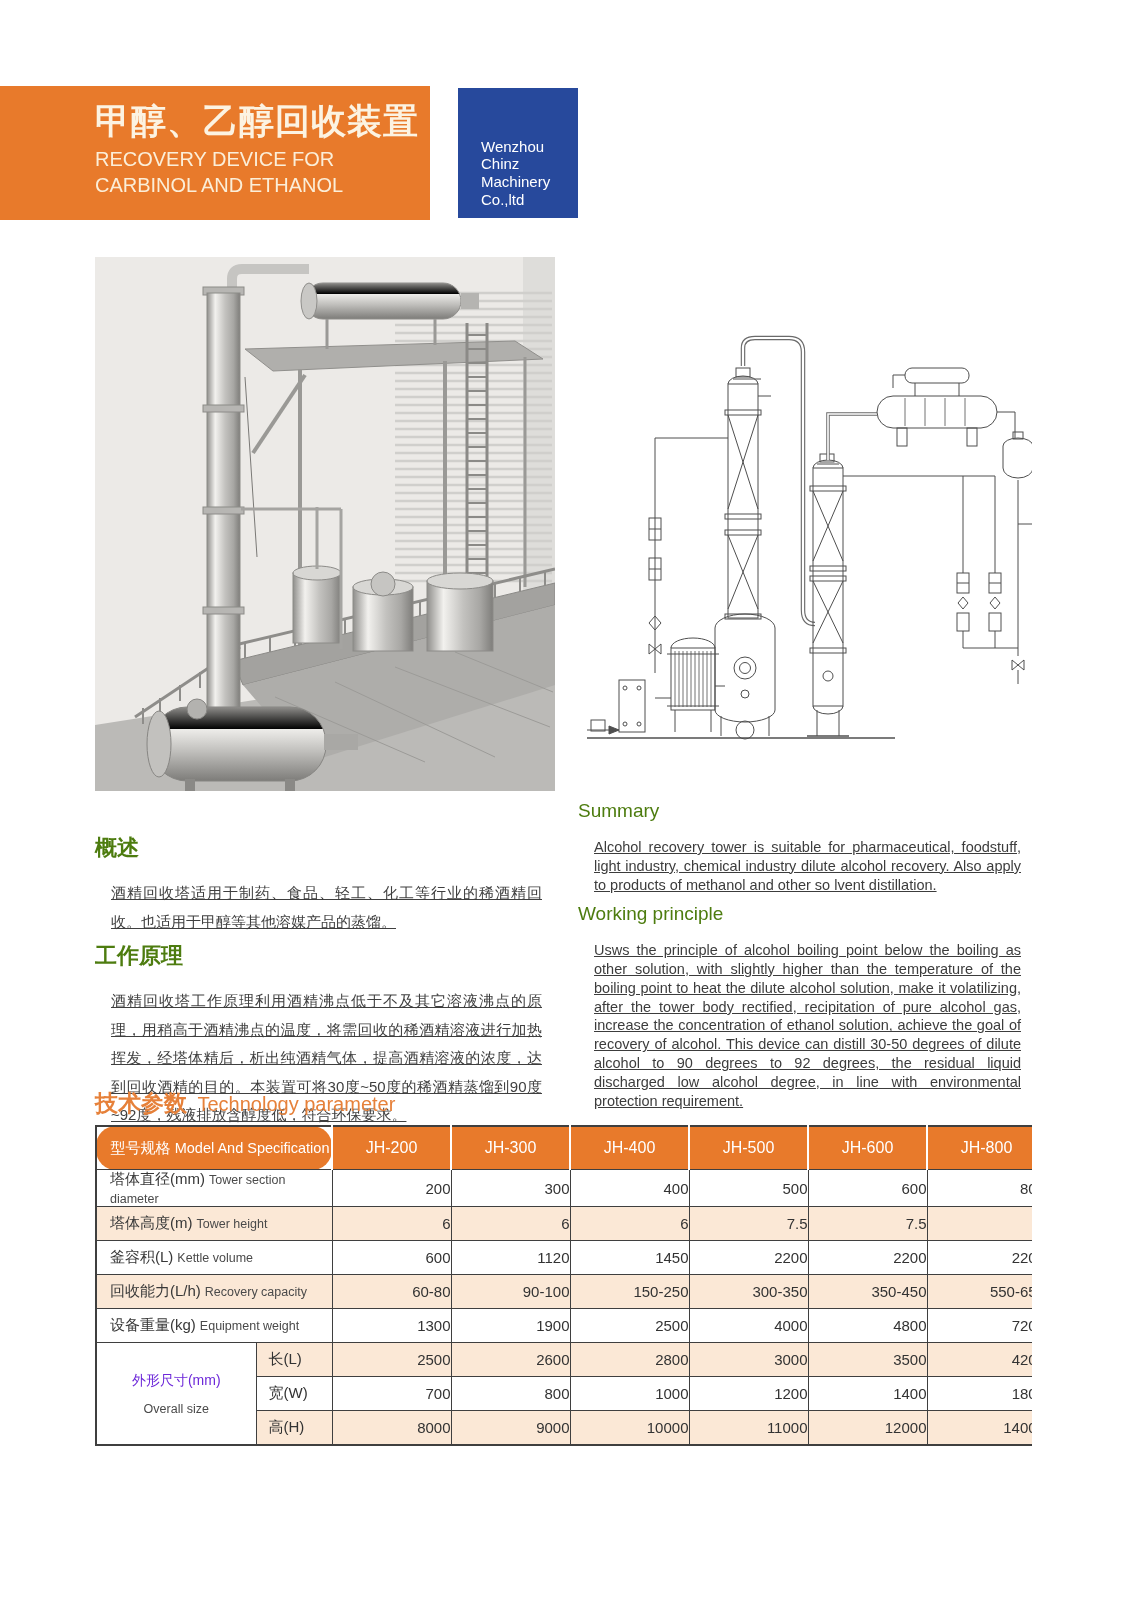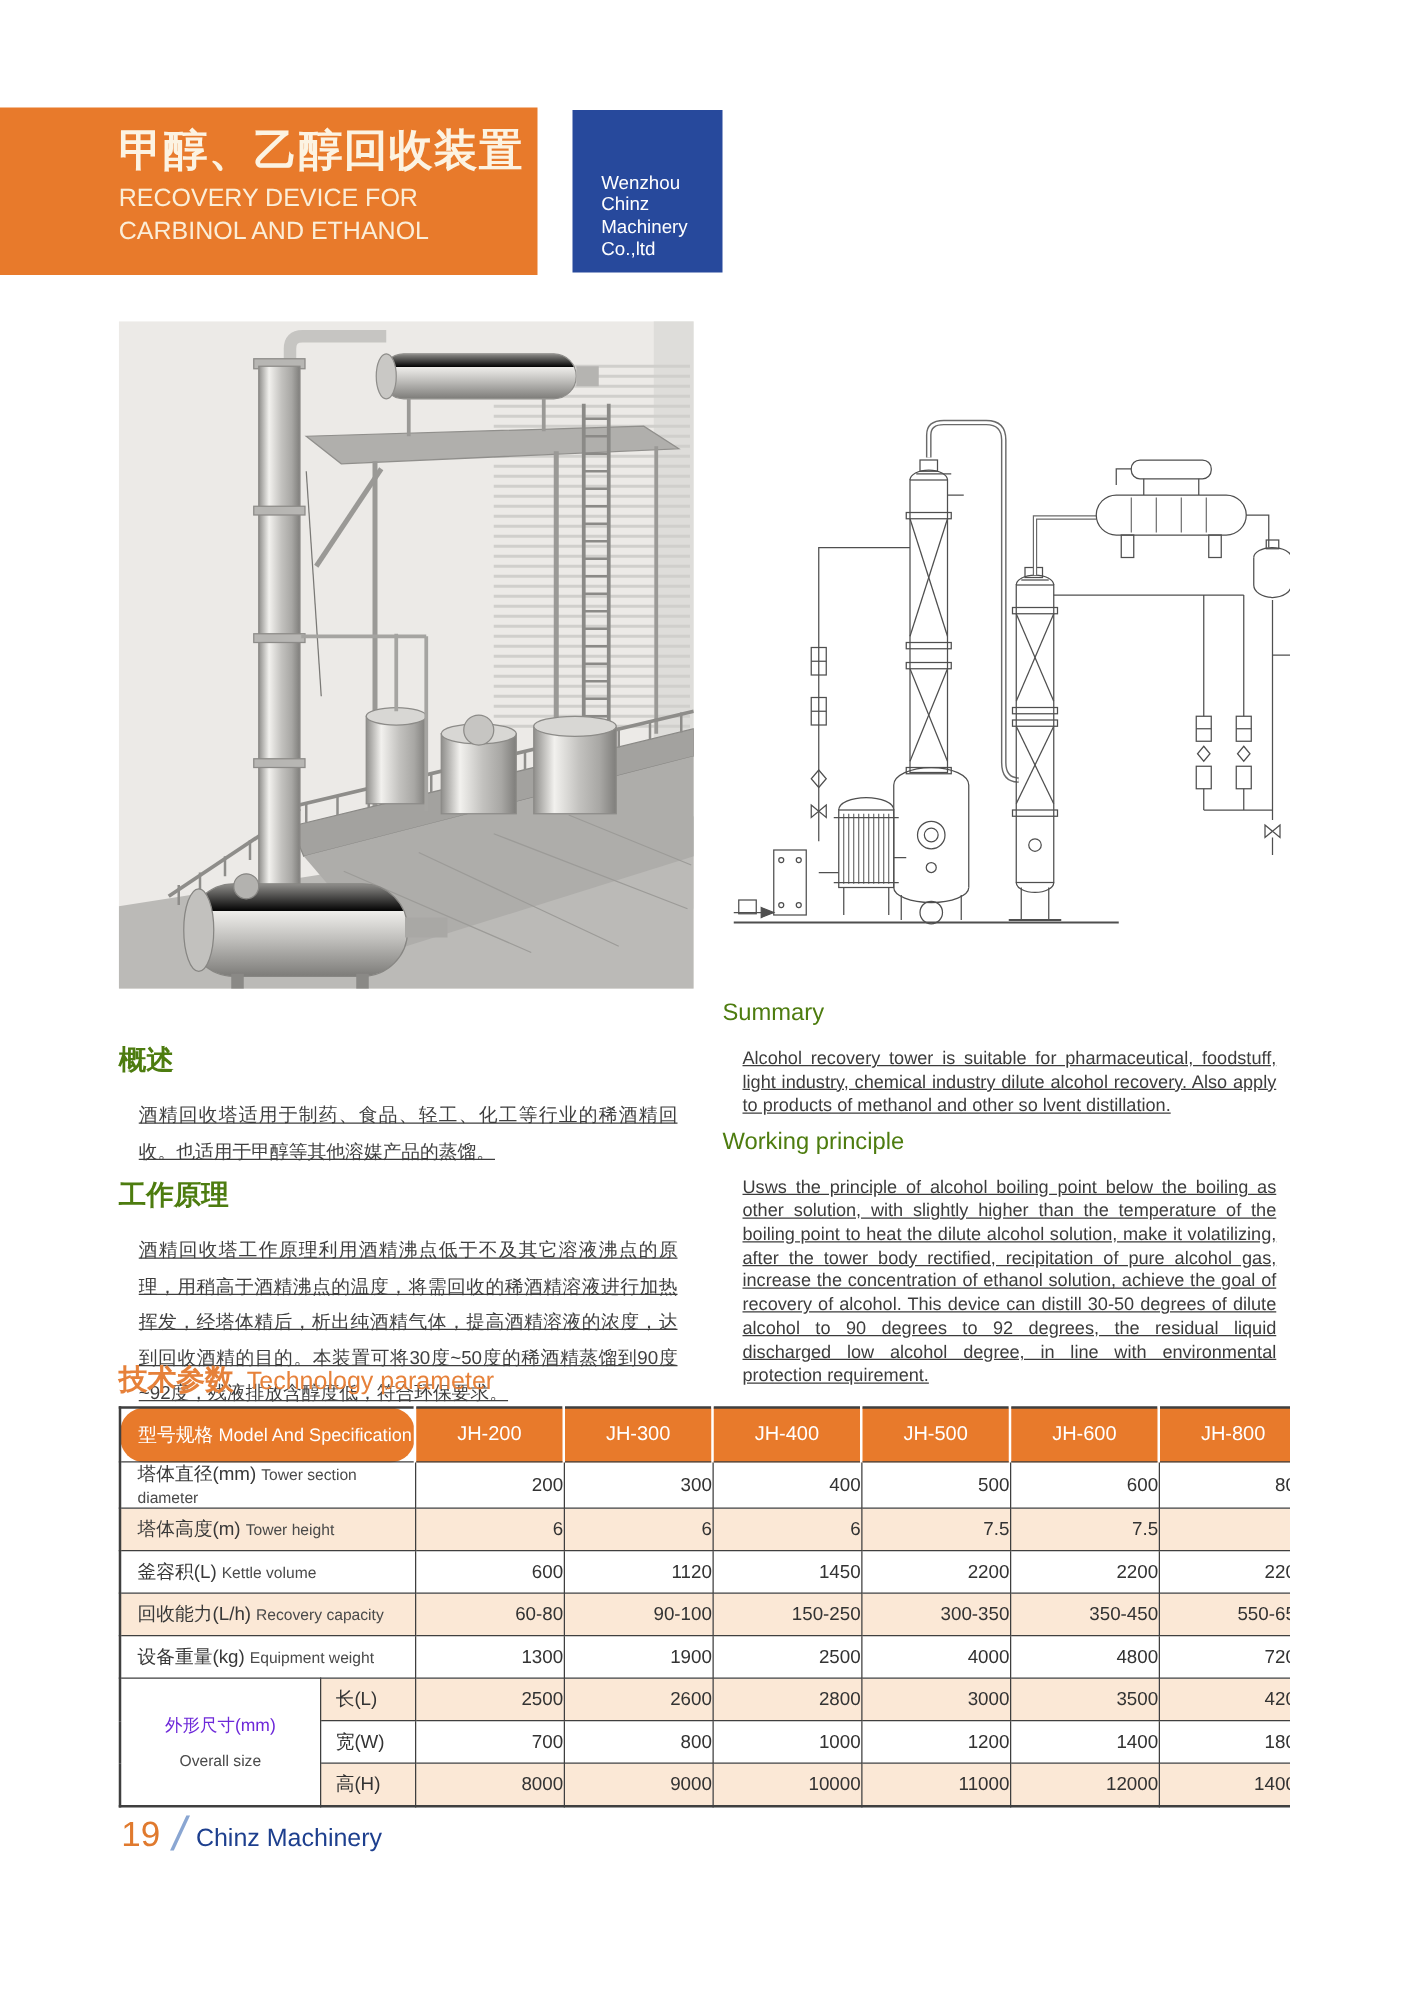--- a/index.html
+++ b/index.html
@@ -415,19 +415,14 @@
       <td>8000</td>
       <td>9000</td>
       <td>10000</td>
       <td>11000</td>
       <td>12000</td>
       <td>14000</td>
     </tr>
   </tbody>
     </table>
 
-  <div class="footer">
-    <span class="num">19</span>
-    <span class="slash">/</span>
-    <span class="brand">Chinz Machinery</span>
-  </div>
 
 </div>
 
 </body></html>

